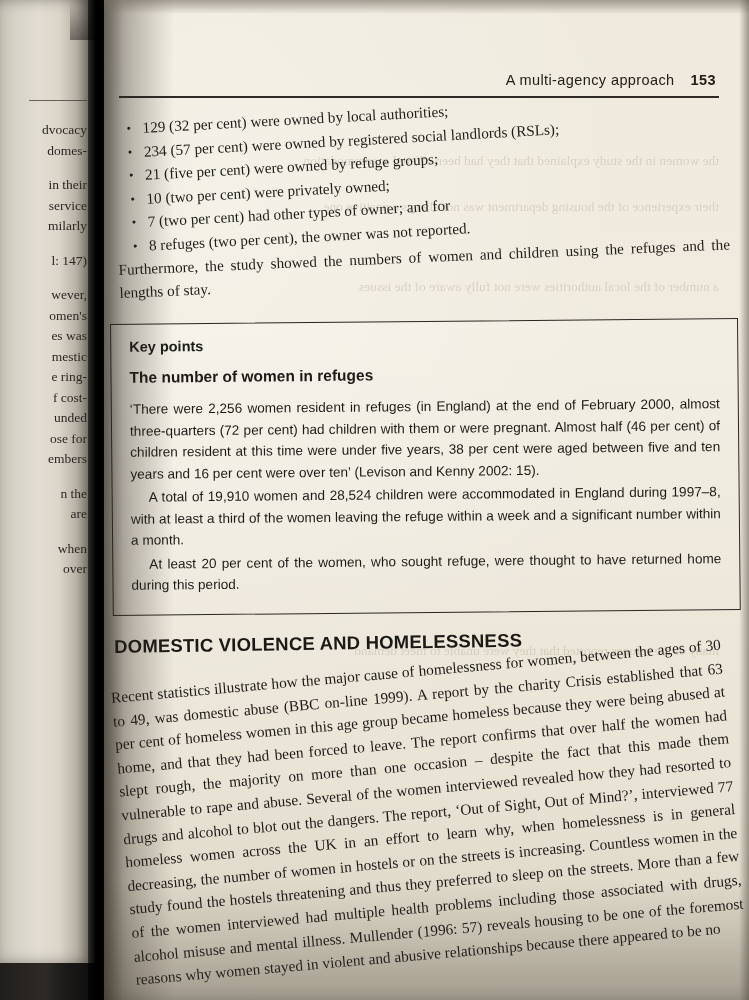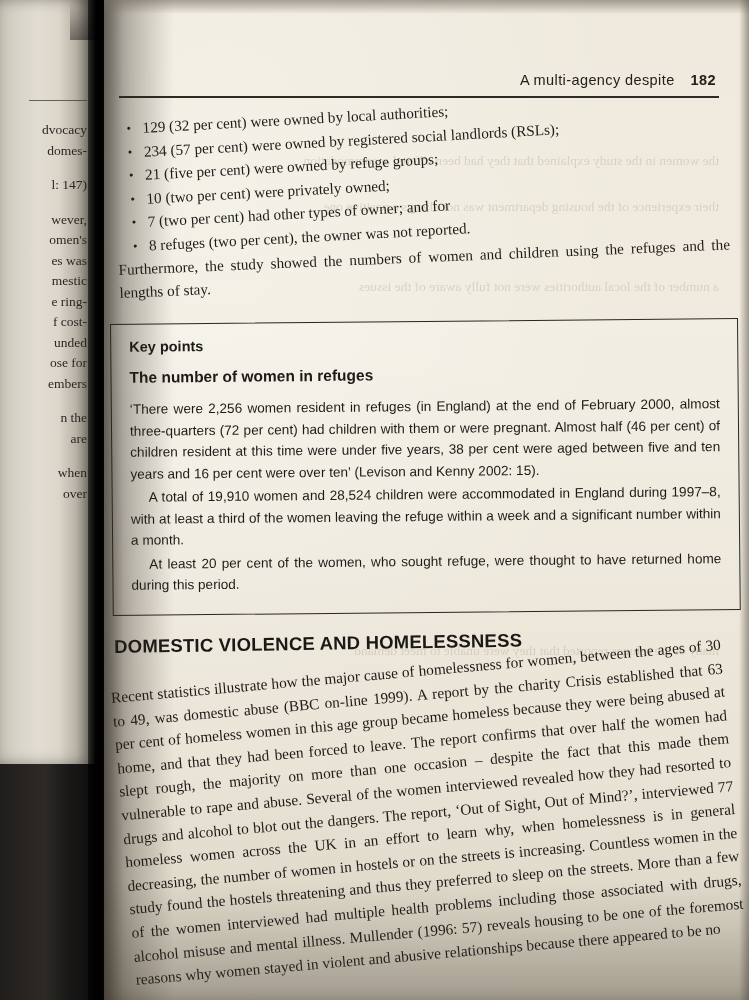--- a/index.html
+++ b/index.html
@@ -20,21 +20,21 @@
   .bg-dark {
     position: absolute;
     inset: 0;
     background: linear-gradient(90deg,#201e1c 0%, #272421 3%, #2d2a26 6%, #1a1917 9%, #141312 11%, #0d0c0b 12.5%, #0a0a09 13.5%, #151413 14.5%, #3a3632 16%, #262320 100%);
   }
 
   
   .left-page {
     position: absolute;
     left: 0; top: 0;
-    width: 95px; height: 764px;
+    width: 95px; height: 963px;
     background: linear-gradient(90deg, #c9c4b8 0%, #d8d3c7 18%, #e2ddd2 40%, #dcd6ca 62%, #b9b3a7 80%, #8d887d 92%, #5d5951 100%);
     box-shadow: inset -6px 0 14px rgba(0,0,0,0.35);
   }
   .left-page .col {
     position: absolute;
     right: 8px;
     top: 120px;
     width: 70px;
     text-align: right;
     font-size: 13.5px;
@@ -261,20 +261,21 @@
 <body>
 
 <div id="page">
 
   <div class="bg-dark"></div>
 
   <div class="left-page">
     <div class="left-rule"></div>
     <div class="col">
       <p>dvocacy<br>domes-</p>
+      <p>in their<br>service<br>milarly</p>
       <p>l: 147)</p>
       <p>wever,<br>omen's<br>es was<br>mestic<br>e ring-<br>f cost-<br>unded<br>ose for<br>embers</p>
       <p>n the<br>&nbsp;are</p>
       <p>when<br>over</p>
     </div>
   </div>
 
   <div class="spine"></div>
   <div class="spine-curl"></div>
 
@@ -291,21 +292,21 @@
       their experience of the housing department was not always a positive one
     </div>
     <div class="ghost" style="top:276px; left:190px;">
       a number of the local authorities were not fully aware of the issues
     </div>
     <div class="ghost" style="top:640px; left:150px;">
       many of the refuges reported that they were unable to meet demand
     </div>
 
     <div class="running-head">
-      <span>A multi-agency despite</span><span class="pg">182</span>
+      <span>A multi-agency approach</span><span class="pg">153</span>
     </div>
     <div class="head-rule"></div>
 
     <div class="bullets">
       <ul>
         <li>129 (32 per cent) were owned by local authorities;</li>
         <li>234 (57 per cent) were owned by registered social landlords (RSLs);</li>
         <li>21 (five per cent) were owned by refuge groups;</li>
         <li>10 (two per cent) were privately owned;</li>
         <li>7 (two per cent) had other types of owner; and for</li>

